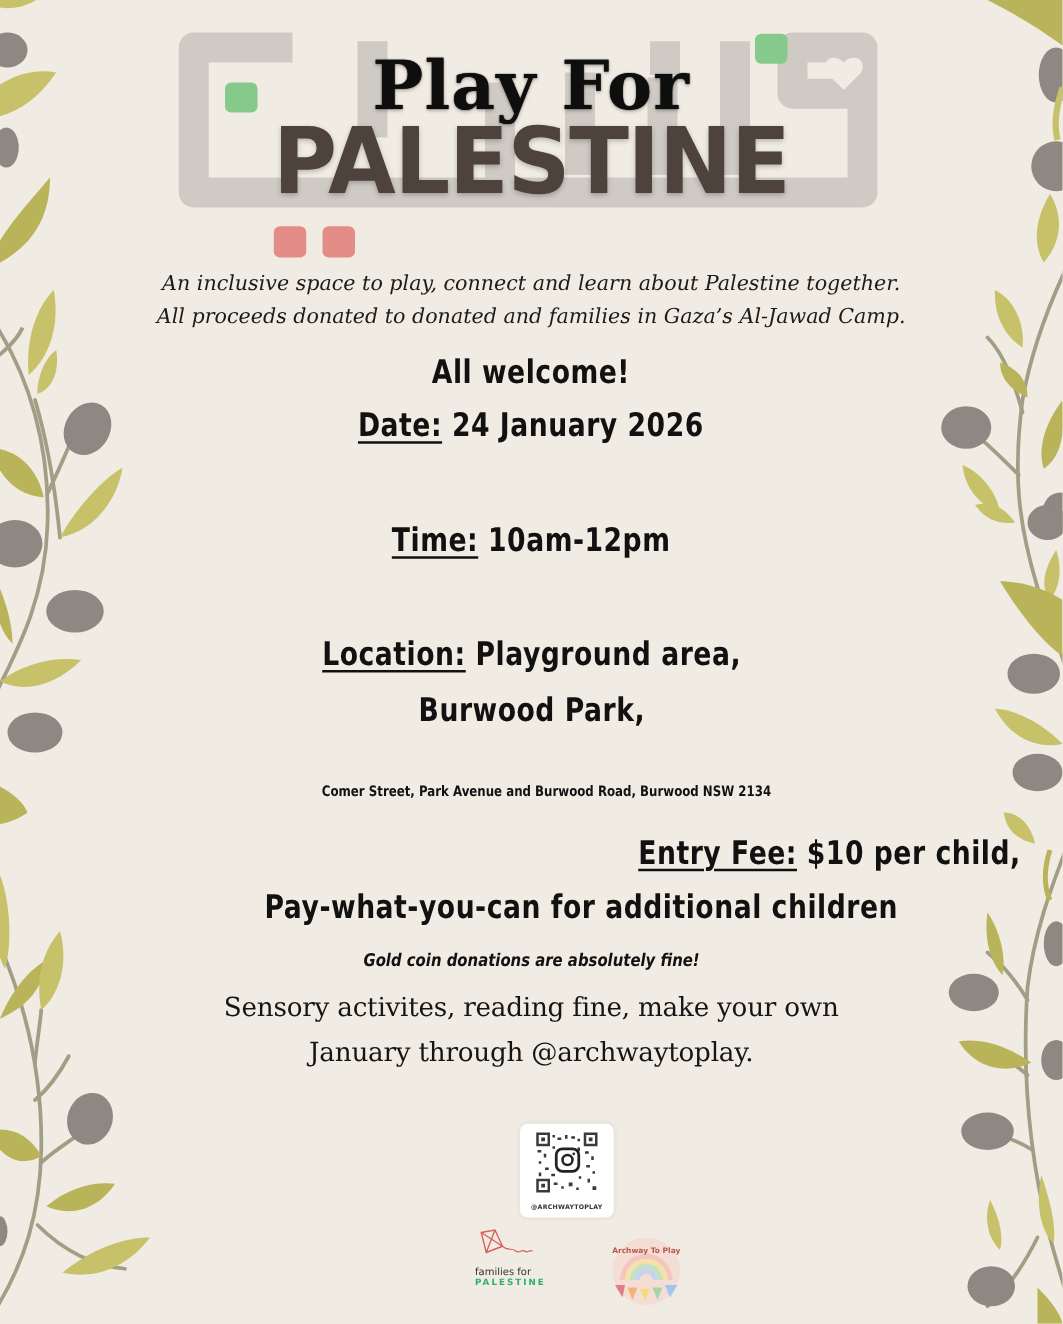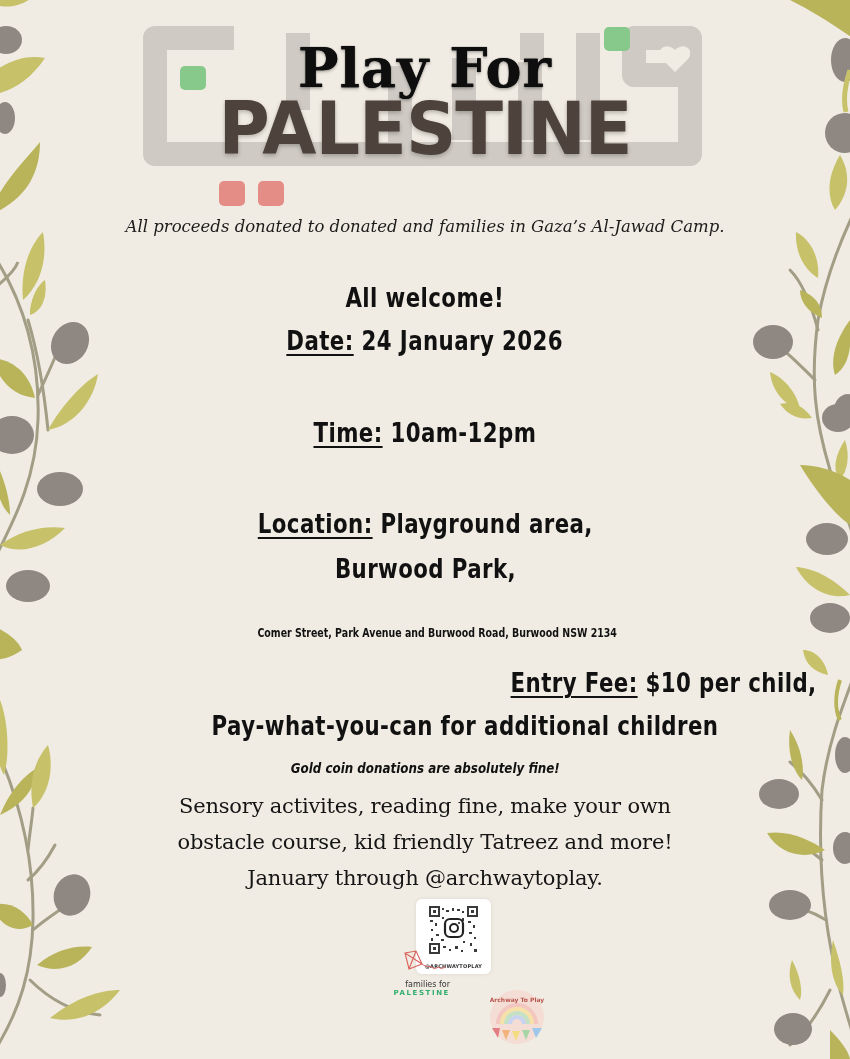--- a/index.html
+++ b/index.html
@@ -46,21 +46,21 @@
     }
     .qr-card {
       position: absolute; left: 416px; top: 899px; width: 75px; height: 75px;
       background: #fff; border-radius: 6px; box-shadow: 0 0 4px rgba(0,0,0,.08);
     }
     .qr-caption {
       position: absolute; left: 0; width: 75px; bottom: 5px; text-align: center;
       font-size: 5px; font-weight: bold; color: #333; letter-spacing: .2px;
     }
     .ffp {
-      position: absolute; left: 380px; top: 950px; width: 70px; text-align: right;
+      position: absolute; left: 380px; top: 983px; width: 70px; text-align: left;
     }
     .ffp-t1 { font-size: 8px; color: #333; font-family: "DejaVu Sans", sans-serif; display:block; margin-top: 2px;}
     .ffp-t2 { font-size: 7px; color: #2fae6c; font-weight: bold; letter-spacing: 1.6px; display:block;}
     .atp { position: absolute; left: 486px; top: 990px; width: 62px; height: 56px; }
   </style>
 </head>
 <body>
 
 <svg class="deco" width="850" height="1059" viewBox="0 0 850 1059">
   <defs>
@@ -166,20 +166,21 @@
   <rect x="180" y="66" width="26" height="24" rx="5" fill="#86c98a"></rect>
   <rect x="604" y="27" width="26" height="24" rx="5" fill="#86c98a"></rect>
   <rect x="219" y="181" width="26" height="25" rx="5" fill="#e48c86"></rect>
   <rect x="258" y="181" width="26" height="25" rx="5" fill="#e48c86"></rect>
 </svg>
 
 <div class="center title-1">Play For</div>
 <div class="center title-2">PALESTINE</div>
 
 <div class="center tagline" style="top:214px;">
+  <div>An inclusive space to play, connect and learn about Palestine together.</div>
   <div>All proceeds donated to donated and families in Gaza’s Al-Jawad Camp.</div>
 </div>
 
 <div class="center" style="top:283px;">
   <span class="cond big">All welcome!</span>
 </div>
 
 <div class="center" style="top:326px;">
   <span class="cond big"><span class="lbl">Date:</span> <span>24 January 2026</span></span>
 </div>
@@ -203,21 +204,20 @@
 </div>
 <div class="center" style="top:711px;margin-left:40px;">
   <span class="cond big">Pay-what-you-can for additional children</span>
 </div>
 <div class="center" style="top:758px;">
   <span class="cond gold">Gold coin donations are absolutely fine!</span>
 </div>
 
 <div class="center serif-body" style="top:788px;">
   <div>Sensory activites, reading fine, make your own</div>
-  <div>obstacle course, kid friendly Tatreez and more!</div>
   <div>January through @archwaytoplay.</div>
 </div>
 
 <div class="qr-card">
   <svg width="75" height="75" viewBox="0 0 75 75">
     <g fill="#3a3a3a">
       <rect x="14" y="8" width="9" height="9" fill="none" stroke="#3a3a3a" stroke-width="2"></rect>
       <rect x="17" y="11" width="3" height="3"></rect>
       <rect x="52" y="8" width="9" height="9" fill="none" stroke="#3a3a3a" stroke-width="2"></rect>
       <rect x="55" y="11" width="3" height="3"></rect>

